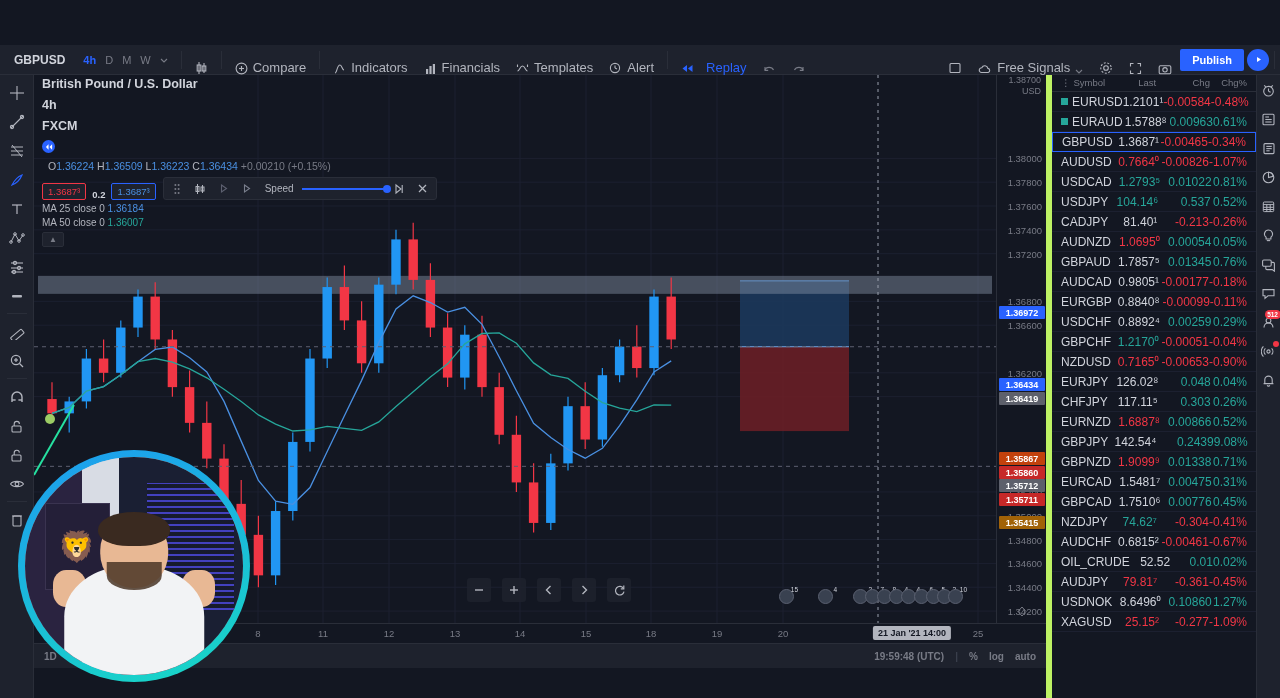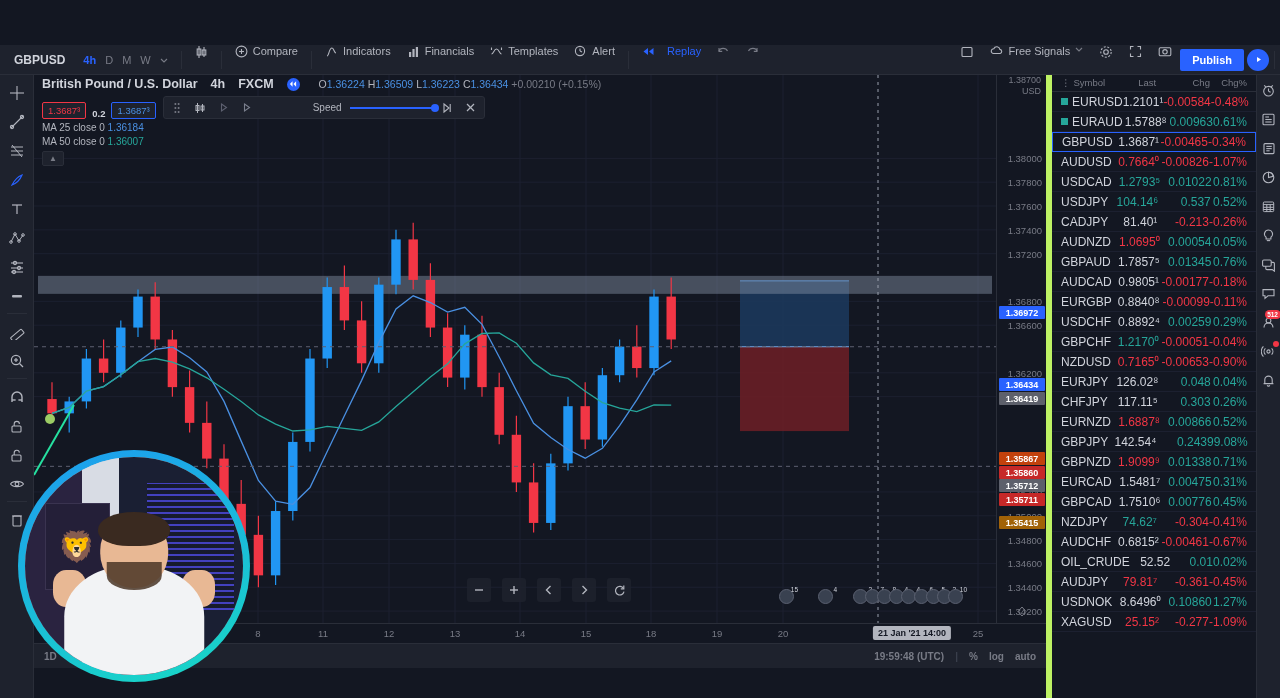--- a/index.html
+++ b/index.html
@@ -13,21 +13,21 @@
   
   .topbar {
     position:absolute; top:45px; left:0; width:1280px; height:30px;
     background:#1e222d; border-bottom:1px solid #2a2e39;
     display:flex; align-items:center; z-index:30;
   }
   .tb-sym { color:#d1d4dc; font-size:12px; font-weight:bold; padding:0 10px 0 14px; }
   .tb-itv { display:flex; align-items:center; gap:9px; padding:0 8px; color:#787b86; font-size:11px; }
   .tb-itv .act { color:#2962ff; font-weight:bold; }
   .tb-sep { width:1px; height:18px; background:#2a2e39; margin:0 5px; }
-  .tb-btn { display:flex; align-items:flex-start; gap:5px; padding:0 8px; height:30px; color:#b2b5be; font-size:11px; white-space:nowrap; }
+  .tb-btn { display:flex; align-items:flex-end; gap:5px; padding:0 8px; height:30px; color:#b2b5be; font-size:13px; white-space:nowrap; }
   .tb-btn.replay { color:#2962ff;gap:12px; }
   .tb-spacer { flex:1; }
   .publish { background:#2962ff; color:#fff; font-size:11px; font-weight:bold; height:22px; display:flex; align-items:center; padding:0 12px; border-radius:2px; }
   .play-c { width:22px; height:22px; border-radius:50%; background:#2962ff; display:flex; align-items:center; justify-content:center; margin-left:3px; }
   .ico { display:inline-flex; align-items:center; justify-content:center; }
   .ico svg { display:block; }
 
   
   .ltool {
     position:absolute; left:0; top:45px; width:34px; height:653px;
@@ -36,32 +36,32 @@
   }
   .lt-item { width:30px; height:29px; display:flex; align-items:center; justify-content:center; position:relative; }
   .lt-item.active svg { stroke:#2962ff; }
   .lt-div { width:20px; height:1px; background:#2a2e39; margin:3px 0; }
   .badge { position:absolute; top:-1px; right:0px; background:#f23645; color:#fff; font-size:7px;
            border-radius:7px; padding:1px 3px; font-weight:bold; line-height:1; }
 
   
   .chart { position:absolute; left:34px; top:75px; width:962px; height:548px; background:#131722; overflow:hidden; }
   .legend { position:absolute; left:42px; top:77px; z-index:20; pointer-events:none; }
-  .lg-row1 { display:flex; align-items:center; gap:13px; font-size:12.5px; color:#d1d4dc; font-weight:bold; }
+  .lg-row1 { display:flex; gap:7px; font-size:12.5px; color:#d1d4dc; font-weight:bold;flex-direction:column; }
   .lg-rewind { width:13px;height:13px;border-radius:50%;background:#2962ff;display:flex;align-items:center;justify-content:center;color:#fff;font-size:7px;}
   .ohlc { font-size:10.5px; font-weight:normal; color:#b2b5be; margin-left:6px; }
   .ohlc .v { color:#4a90e2; }
   .ohlc .up { color:#787b86; }
   .replaybar { display:flex; align-items:flex-end; gap:0px; margin-top:5px; }
   .pbox { border:1px solid #f23645; color:#f23645; font-size:9.5px; padding:2px 5px; border-radius:2px; background:#1e222d; }
   .pmid { color:#d1d4dc; font-size:9.5px; font-weight:bold; padding:0 6px; }
   .pbox2 { border:1px solid #2962ff; color:#4a90e2; font-size:9.5px; padding:2px 5px; border-radius:2px; background:#1e222d; }
   .rctl { display:flex; align-items:center; background:#1e222d; border:1px solid #2a2e39; border-radius:3px; height:23px; margin-left:7px; padding:0 3px; gap:2px; }
   .rbtn { width:21px; height:21px; display:flex; align-items:center; justify-content:center; }
-  .spd { color:#b2b5be; font-size:10px; padding:0 6px;margin-left:48px; }
+  .spd { color:#b2b5be; font-size:10px; padding:0 6px; }
   .slider { width:85px; height:2px; background:#2962ff; position:relative; }
   .slider .knob { position:absolute; right:-4px; top:-3px; width:8px; height:8px; border-radius:50%; background:#2962ff; }
   .ma { font-size:10px; color:#b2b5be; margin-top:3px; }
   .ma .b { color:#4a90e2; }
   .ma .t { color:#26a69a; }
   .collapse { margin-top:4px; width:22px; height:15px; background:#1e222d; border:1px solid #2a2e39;
               border-radius:2px; display:flex; align-items:center; justify-content:center; color:#787b86; font-size:8px; }
 
   
   .paxis { position:absolute; left:996px; top:75px; width:50px; height:548px; background:#131722; border-left:1px solid #2a2e39; }

